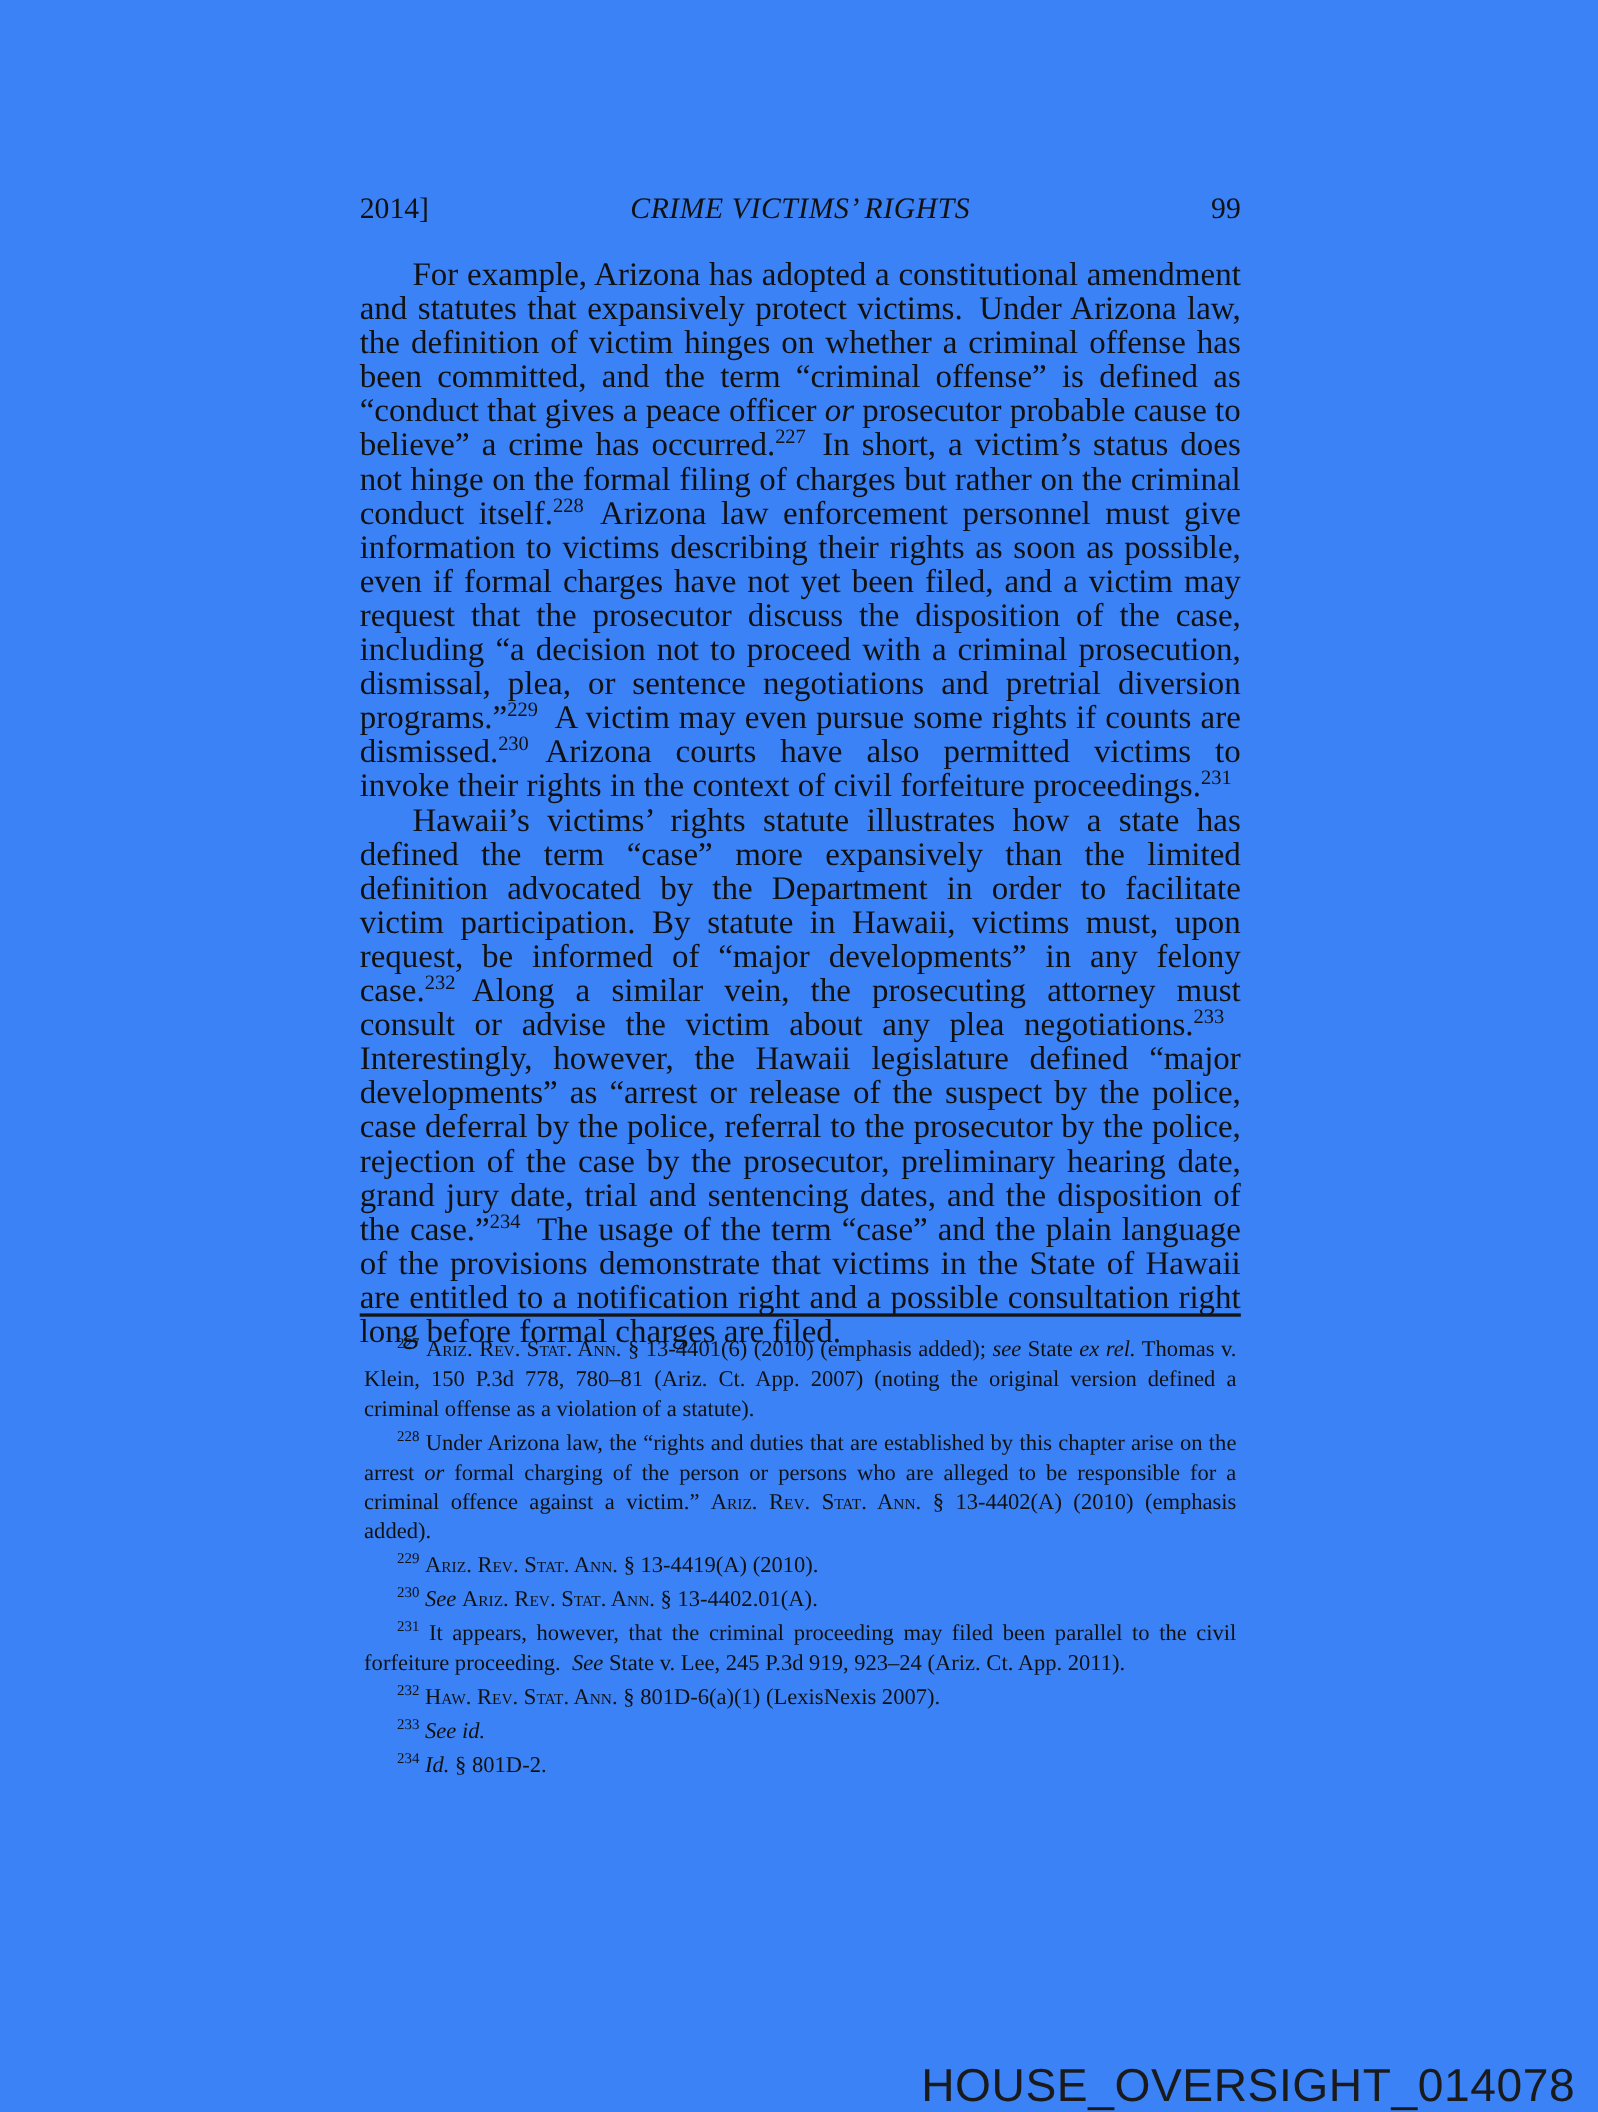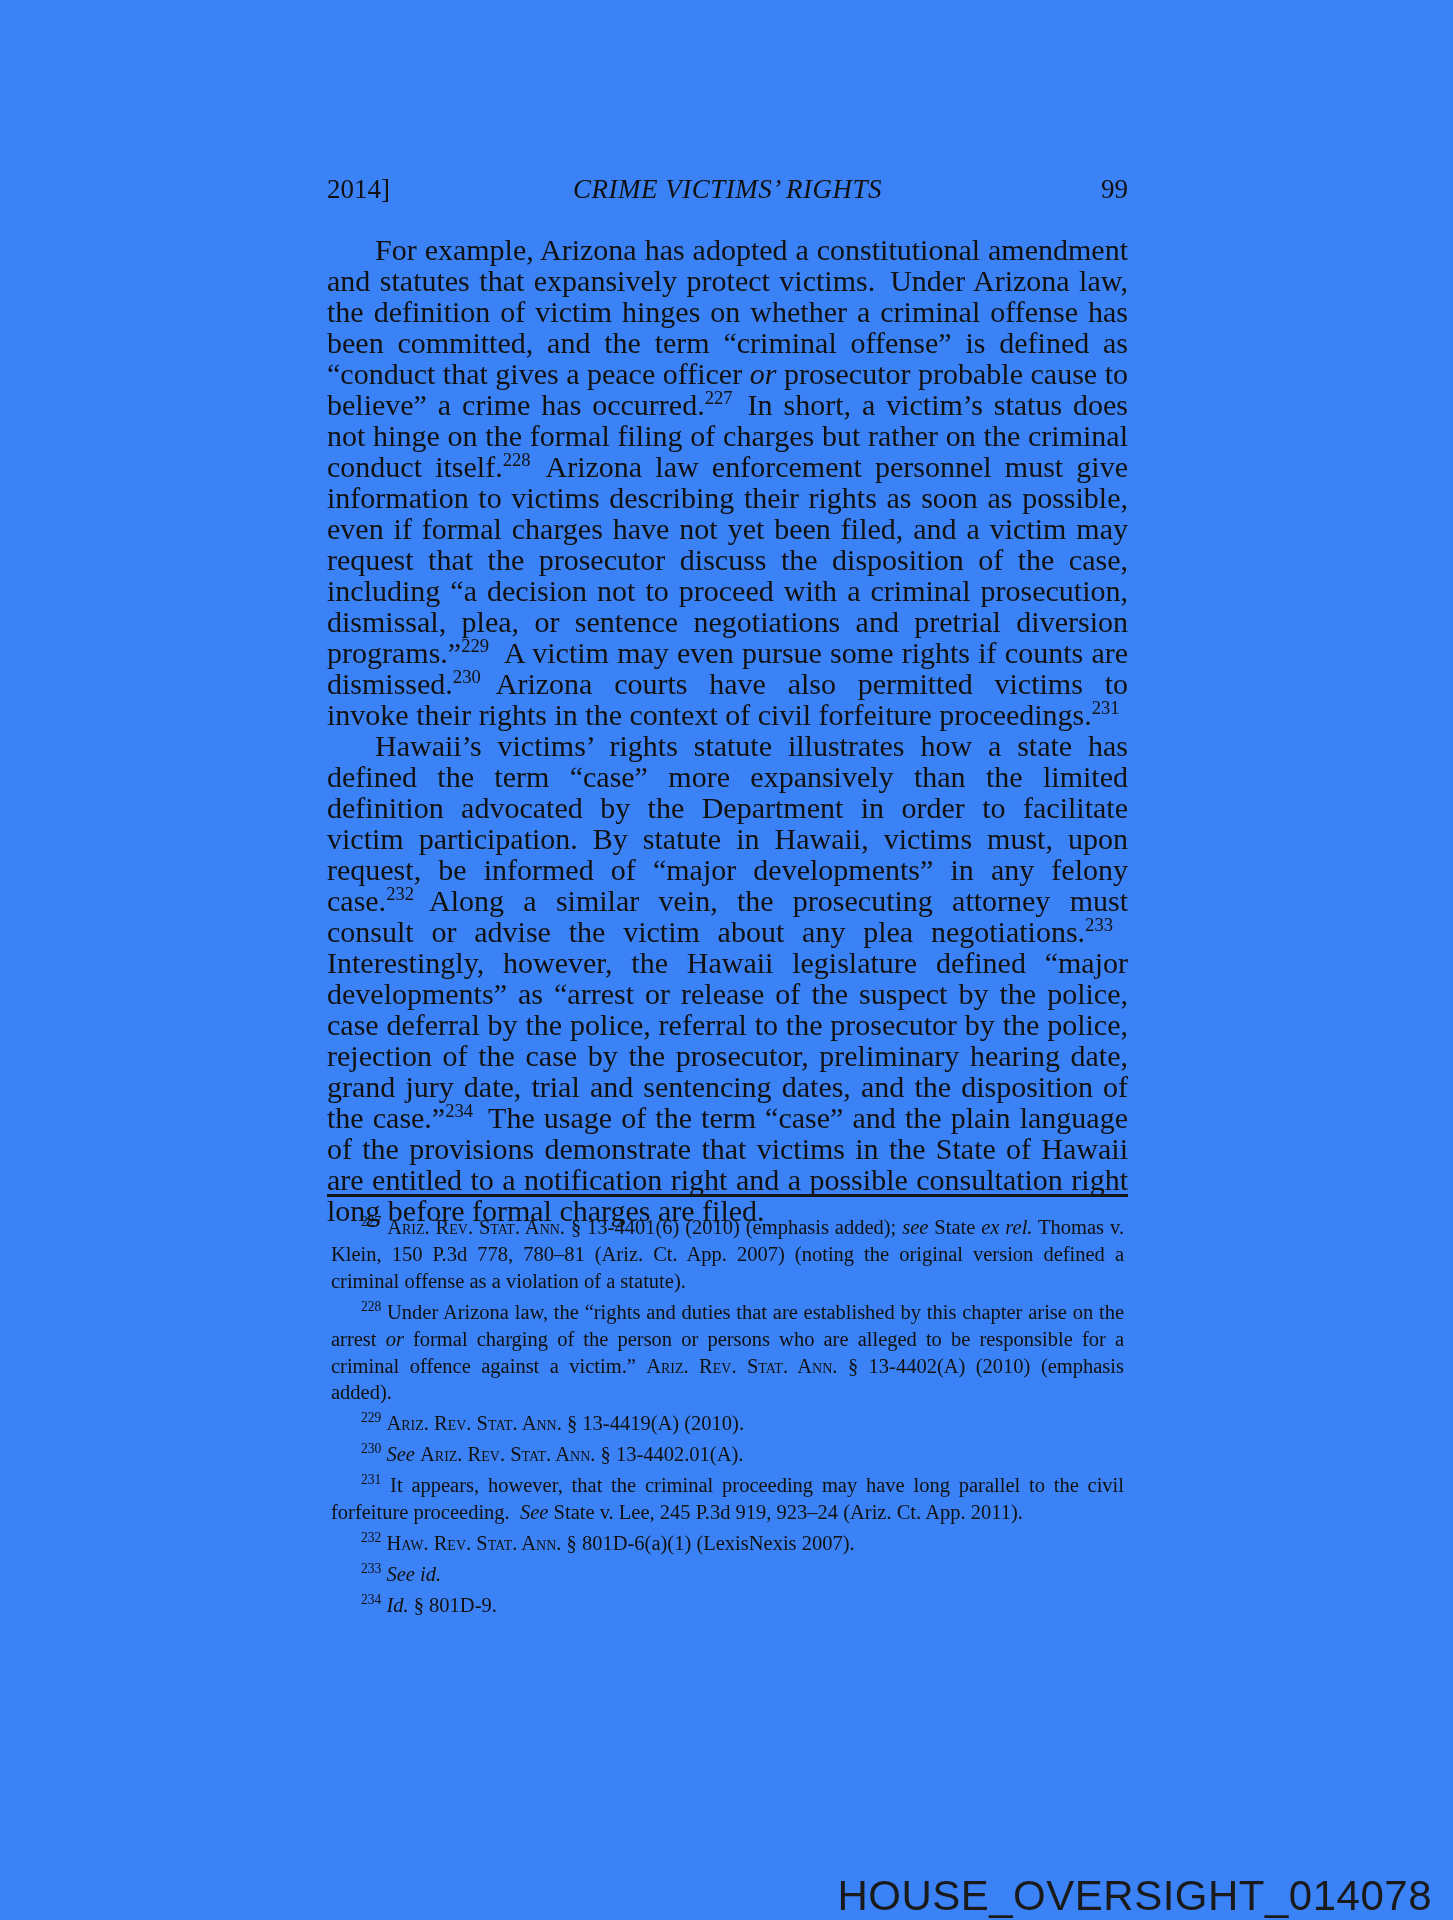--- a/index.html
+++ b/index.html
@@ -115,21 +115,21 @@
     <p><span>Hawaii’s victims’ rights statute illustrates how a state has defined the term “case” more expansively than the limited definition advocated by the Department in order to facilitate victim participation. By statute in Hawaii, victims must, upon request, be informed of “major developments” in any felony case.</span><sup>232</sup><span> Along a similar vein, the prosecuting attorney must consult or advise the victim about any plea negotiations.</span><sup>233</sup><span> Interestingly, however, the Hawaii legislature defined “major developments” as “arrest or release of the suspect by the police, case deferral by the police, referral to the prosecutor by the police, rejection of the case by the prosecutor, preliminary hearing date, grand jury date, trial and sentencing dates, and the disposition of the case.”</span><sup>234</sup><span> The usage of the term “case” and the plain language of the provisions demonstrate that victims in the State of Hawaii are entitled to a notification right and a possible consultation right long before formal charges are filed.</span></p>
   </div>
 
   <div class="fn-rule"></div>
 
   <div class="footnotes">
     <p><sup>227</sup><span> </span><span class="smallcaps">Ariz. Rev. Stat. Ann.</span><span> § 13-4401(6) (2010) (emphasis added); </span><span class="italic">see</span><span> State </span><span class="italic">ex rel.</span><span> Thomas v. Klein, 150 P.3d 778, 780–81 (Ariz. Ct. App. 2007) (noting the original version defined a criminal offense as a violation of a statute).</span></p>
     <p><sup>228</sup><span> Under Arizona law, the “rights and duties that are established by this chapter arise on the arrest </span><span class="italic">or</span><span> formal charging of the person or persons who are alleged to be responsible for a criminal offence against a victim.” </span><span class="smallcaps">Ariz. Rev. Stat. Ann.</span><span> § 13-4402(A) (2010) (emphasis added).</span></p>
     <p><sup>229</sup><span> </span><span class="smallcaps">Ariz. Rev. Stat. Ann.</span><span> § 13-4419(A) (2010).</span></p>
     <p><sup>230</sup><span> </span><span class="italic">See</span><span> </span><span class="smallcaps">Ariz. Rev. Stat. Ann.</span><span> § 13-4402.01(A).</span></p>
-    <p><sup>231</sup><span> It appears, however, that the criminal proceeding may have long parallel to the civil forfeiture proceeding. </span><span class="italic">See</span><span> State v. Lee, 245 P.3d 919, 923–24 (Ariz. Ct. App. 2011).</span></p>
+    <p><sup>231</sup><span> It appears, however, that the criminal proceeding may filed been parallel to the civil forfeiture proceeding. </span><span class="italic">See</span><span> State v. Lee, 245 P.3d 919, 923–24 (Ariz. Ct. App. 2011).</span></p>
     <p><sup>232</sup><span> </span><span class="smallcaps">Haw. Rev. Stat. Ann.</span><span> § 801D-6(a)(1) (LexisNexis 2007).</span></p>
     <p><sup>233</sup><span> </span><span class="italic">See id.</span></p>
-    <p><sup>234</sup><span> </span><span class="italic">Id.</span><span> § 801D-9.</span></p>
+    <p><sup>234</sup><span> </span><span class="italic">Id.</span><span> § 801D-2.</span></p>
   </div>
 
   <div class="stamp">HOUSE_OVERSIGHT_014078</div>
 
 </div>
 
 </body></html>

